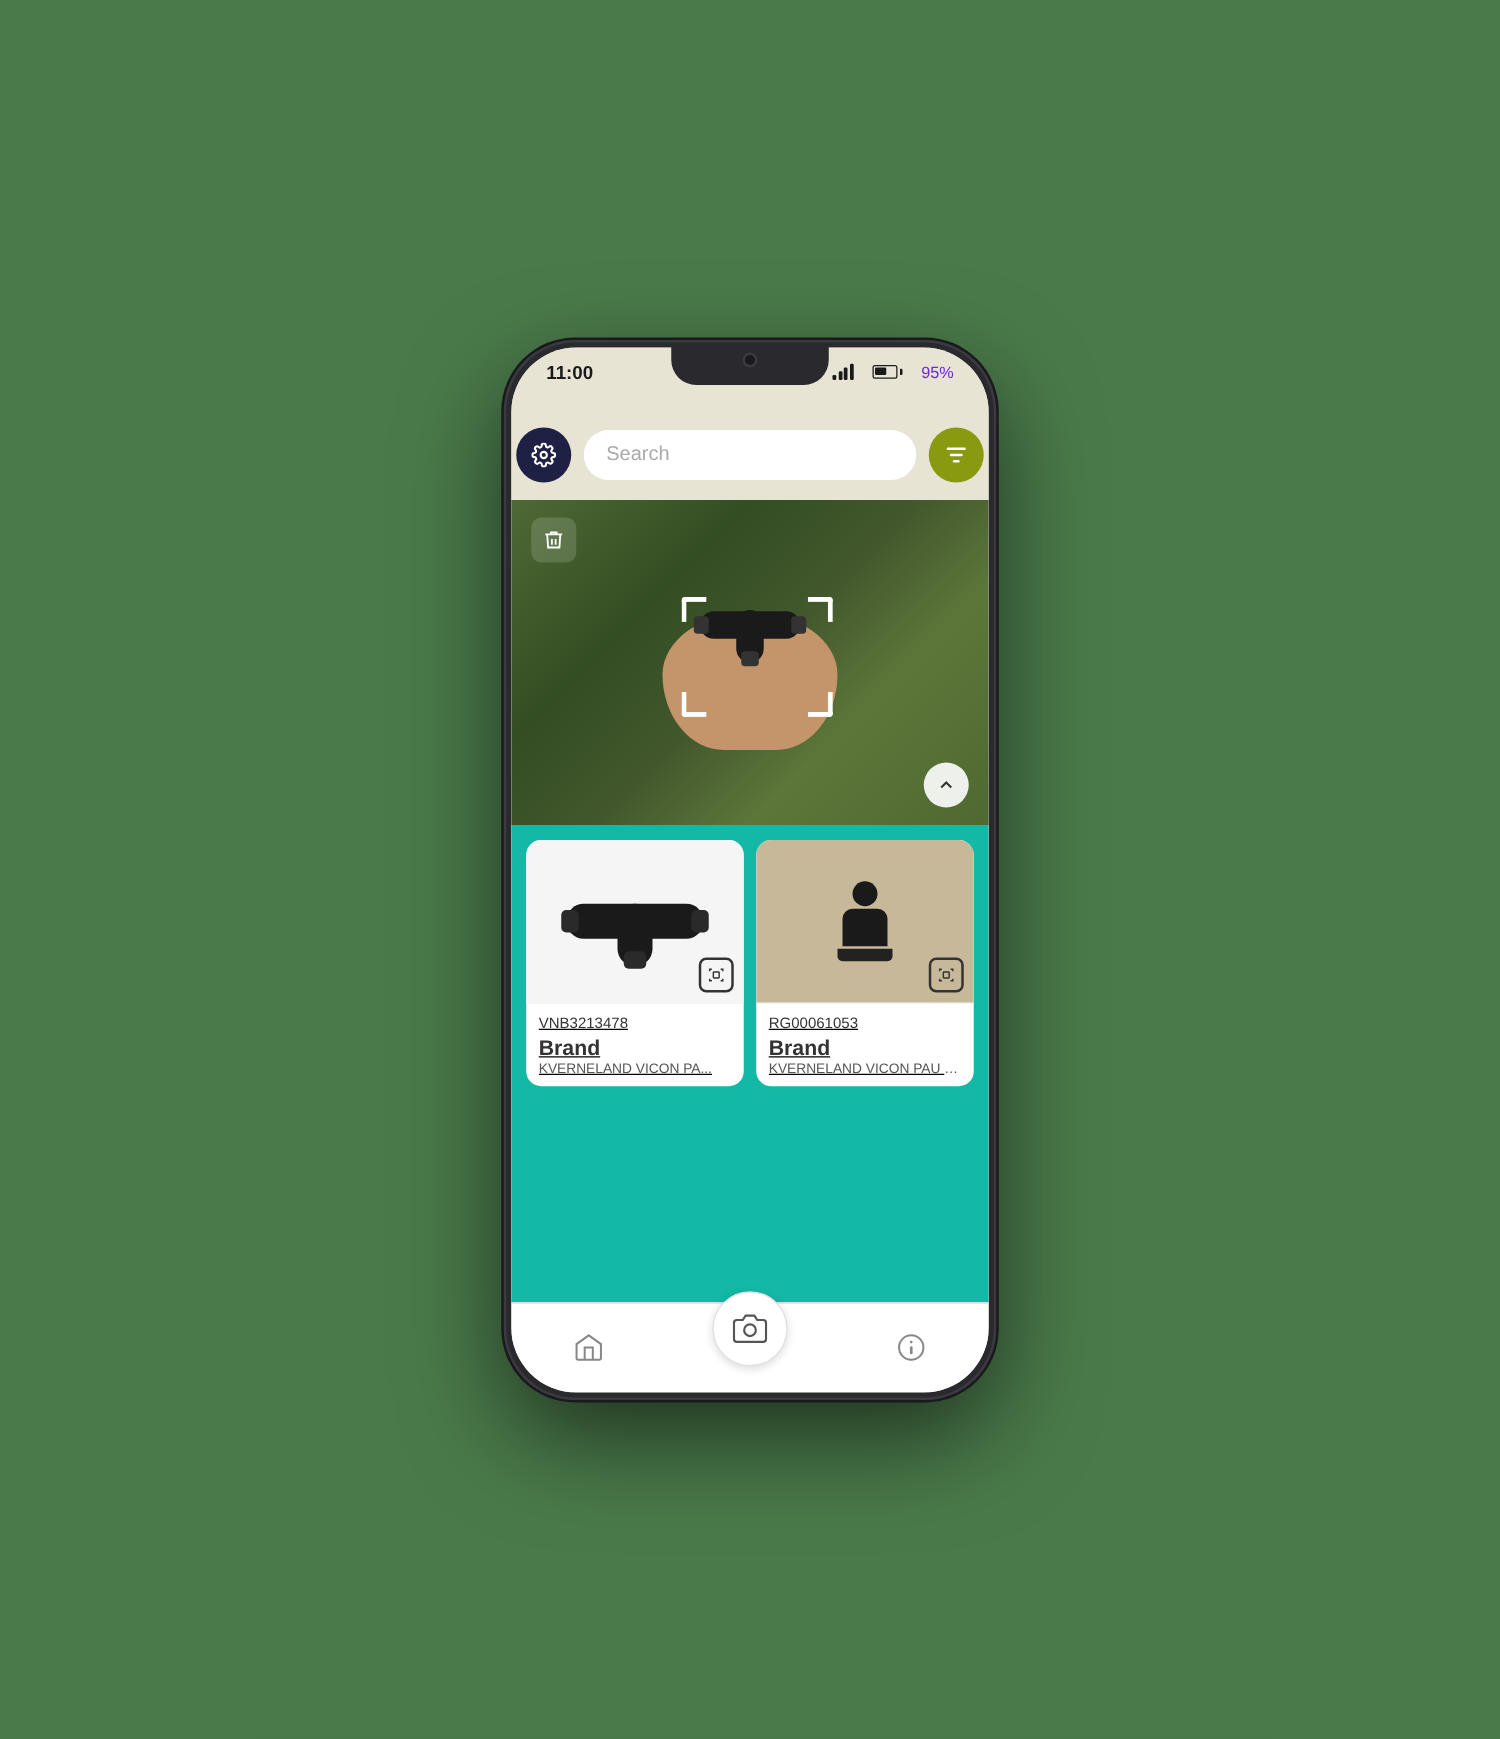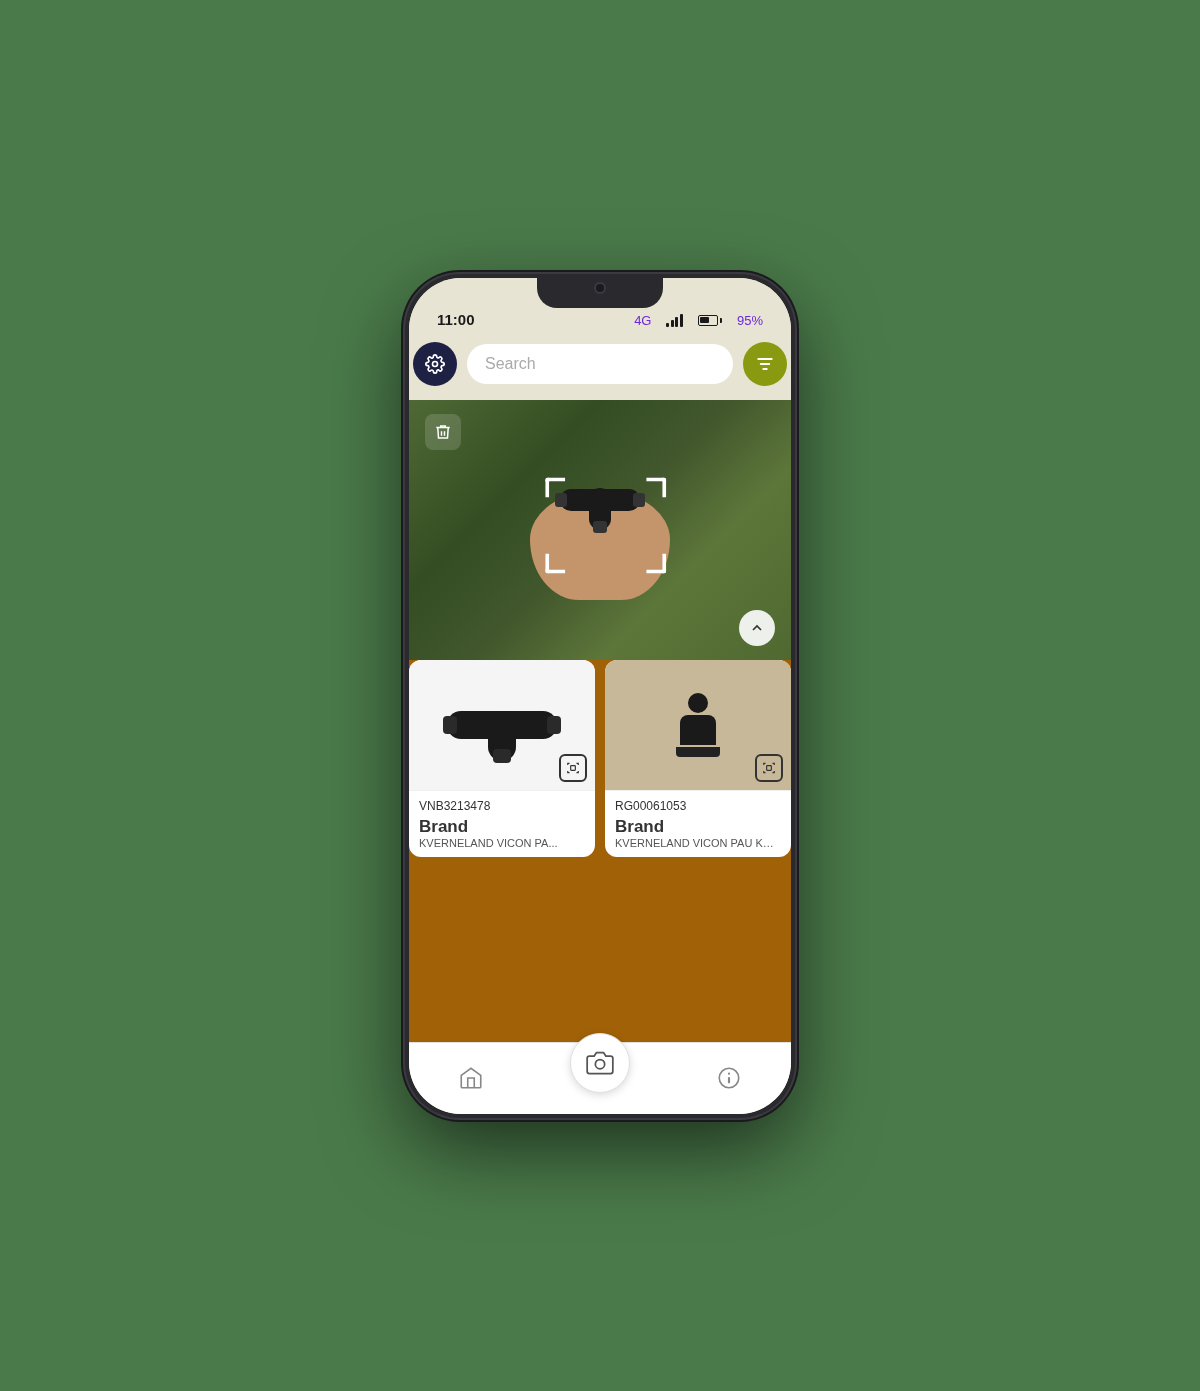--- a/index.html
+++ b/index.html
@@ -55,21 +55,21 @@
       bottom: 4px;
       border-radius: 52px;
       overflow: hidden;
       background: #e8e4d4;
     }
     
     .status-bar {
       height: 50px;
       background: #e8e4d4;
       display: flex;
-      align-items: flex-end;
+      align-items: flex-start;
       justify-content: space-between;
       padding: 12px 28px 0;
       position: relative;
       z-index: 10;
     }
     .status-time {
       font-size: 15px;
       font-weight: 600;
       color: #1a1a1a;
     }
@@ -206,23 +206,24 @@
       background: rgba(255,255,255,0.9);
       border-radius: 50%;
       display: flex;
       align-items: center;
       justify-content: center;
       cursor: pointer;
     }
     
     .results-section {
       flex: 1;
-      background: #a16207;
-      padding: 0;
+      background: #14b8a6;
+      padding: 12px;
       overflow-y: auto;
+      text-decoration: underline;
     }
     .results-grid {
       display: grid;
       grid-template-columns: 1fr 1fr;
       gap: 10px;
     }
     .result-card {
       background: white;
       border-radius: 12px;
       overflow: hidden;

